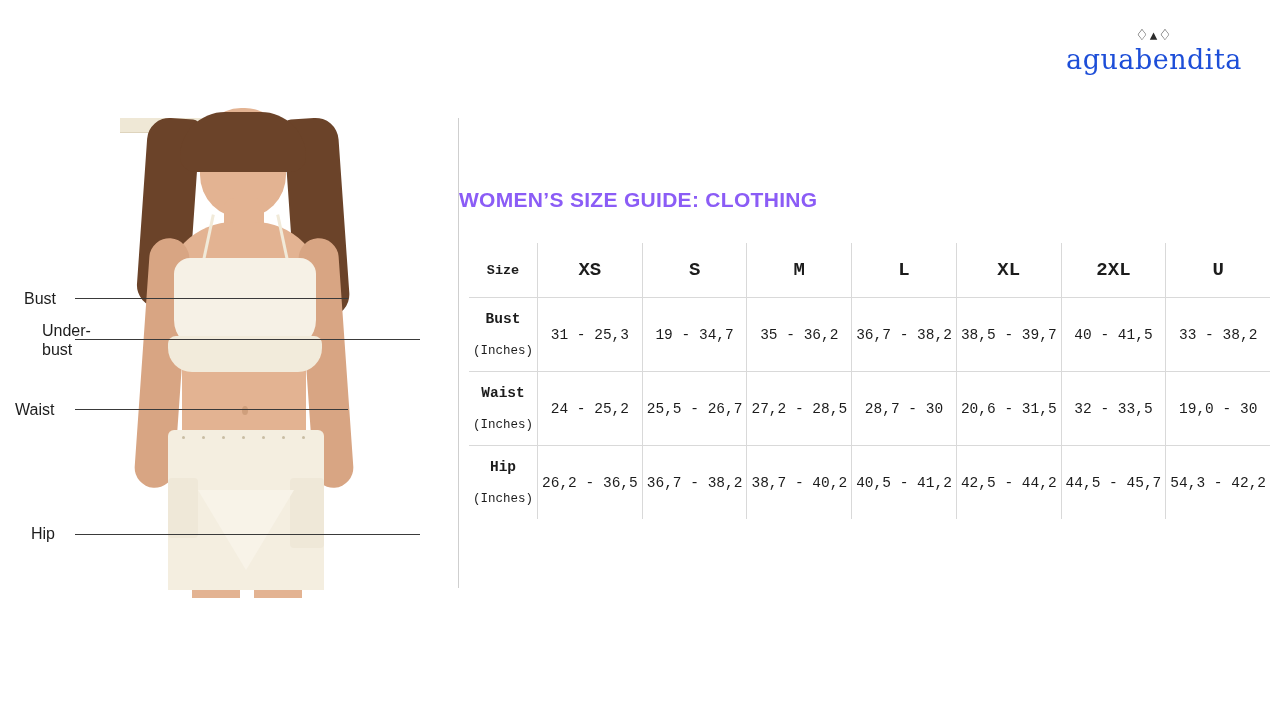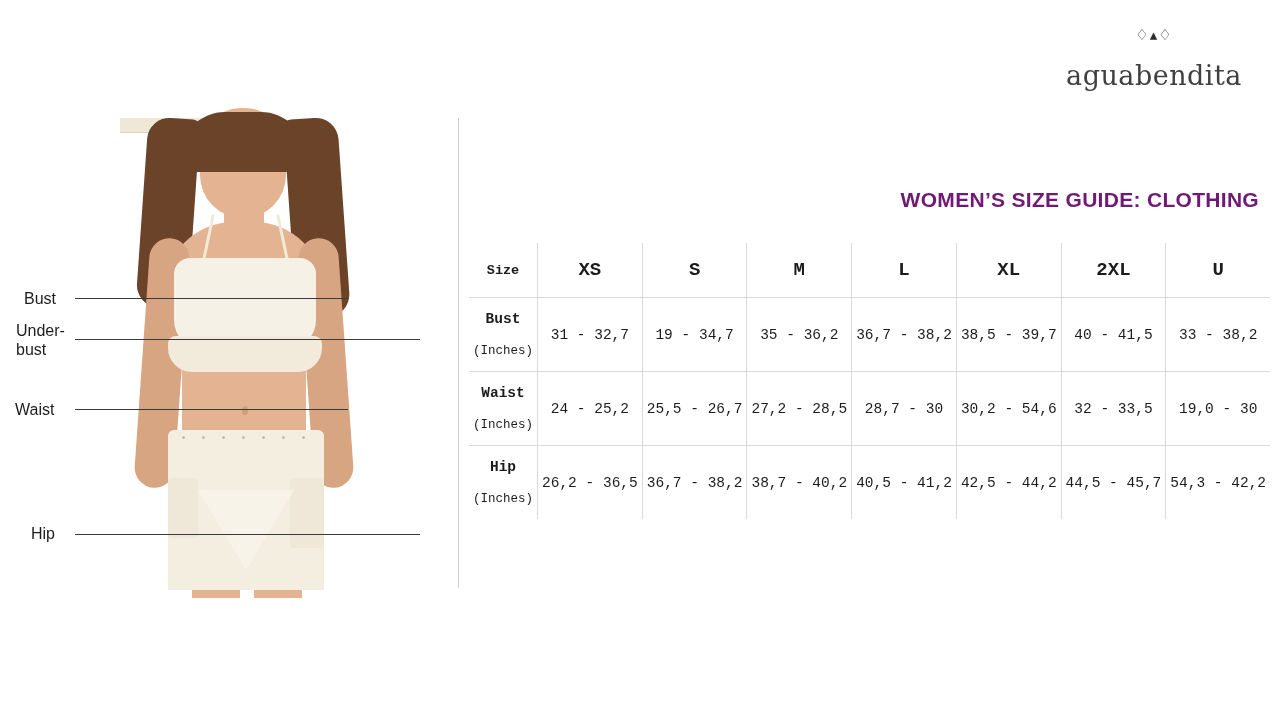--- a/index.html
+++ b/index.html
@@ -27,22 +27,22 @@
   #brand-logo .crown {
     font-size: 15px;
     line-height: 10px;
     color: #2b2b2b;
     letter-spacing: 1px;
   }
   #brand-logo .wordmark {
     font-family: "DejaVu Serif", serif;
     font-size: 27px;
     letter-spacing: 0.5px;
-    color: #404040;
-    margin-top: 20px;
+    color: #1d4ed8;
+    margin-top: 4px;
   }
 
   
   #figure-panel {
     position: absolute;
     left: 0;
     top: 118px;
     width: 458px;
     height: 470px;
   }
@@ -122,25 +122,25 @@
     left: 459px;
     top: 118px;
     width: 821px;
     height: 470px;
   }
   #table-title {
     position: absolute;
     top: 70px;
     left: 0;
     width: 800px;
-    text-align: right;
+    text-align: left;
     font-size: 21px;
     font-weight: bold;
     letter-spacing: 0.3px;
-    color: #701a75;
+    color: #8b5cf6;
   }
   table.size-table {
     position: absolute;
     top: 125px;
     left: 10px;
     width: 795px;
     border-collapse: collapse;
     font-size: 14.5px;
     color: #1c1c1c;
     font-family: Liberation Mono, monospace;
@@ -228,21 +228,21 @@
     <div class="stud" style="left:182px"></div>
   </div>
 
   <div class="measure-line" style="left:75px; top:180px; width:273px;"></div>
   <div class="measure-line" style="left:75px; top:221px; width:345px;"></div>
   <div class="measure-line" style="left:75px; top:291px; width:273px;"></div>
   <div class="measure-line" style="left:75px; top:416px; width:345px;"></div>
 
   <div class="measure-label" style="left:24px; top:171px;">Bust</div>
 
-  <div class="measure-label" style="left:16px; top:203px;">
+  <div class="measure-label" style="left:0px; top:203px;padding-left:42px;">
     <span>Under-</span><br>
     <span>bust</span>
   </div>
 
   <div class="measure-label" style="left:15px; top:282px;">Waist</div>
 
   <div class="measure-label" style="left:31px; top:406px;">Hip</div>
 </div>
 
 <div id="divider"></div>
@@ -262,38 +262,38 @@
         <th>2XL</th>
         <th>U</th>
       </tr>
     </thead>
     <tbody>
       <tr>
         <td class="rowhead">
           <span>Bust</span>
           <span class="unit">(Inches)</span>
         </td>
-        <td>31 - 32,7</td>
+        <td>31 - 25,3</td>
         <td>19 - 34,7</td>
         <td>35 - 36,2</td>
         <td>36,7 - 38,2</td>
         <td>38,5 - 39,7</td>
         <td>40 - 41,5</td>
         <td>33 - 38,2</td>
       </tr>
       <tr>
         <td class="rowhead">
           <span>Waist</span>
           <span class="unit">(Inches)</span>
         </td>
         <td>24 - 25,2</td>
         <td>25,5 - 26,7</td>
         <td>27,2 - 28,5</td>
         <td>28,7 - 30</td>
-        <td>30,2 - 54,6</td>
+        <td>20,6 - 31,5</td>
         <td>32 - 33,5</td>
         <td>19,0 - 30</td>
       </tr>
       <tr>
         <td class="rowhead">
           <span>Hip</span>
           <span class="unit">(Inches)</span>
         </td>
         <td>26,2 - 36,5</td>
         <td>36,7 - 38,2</td>

